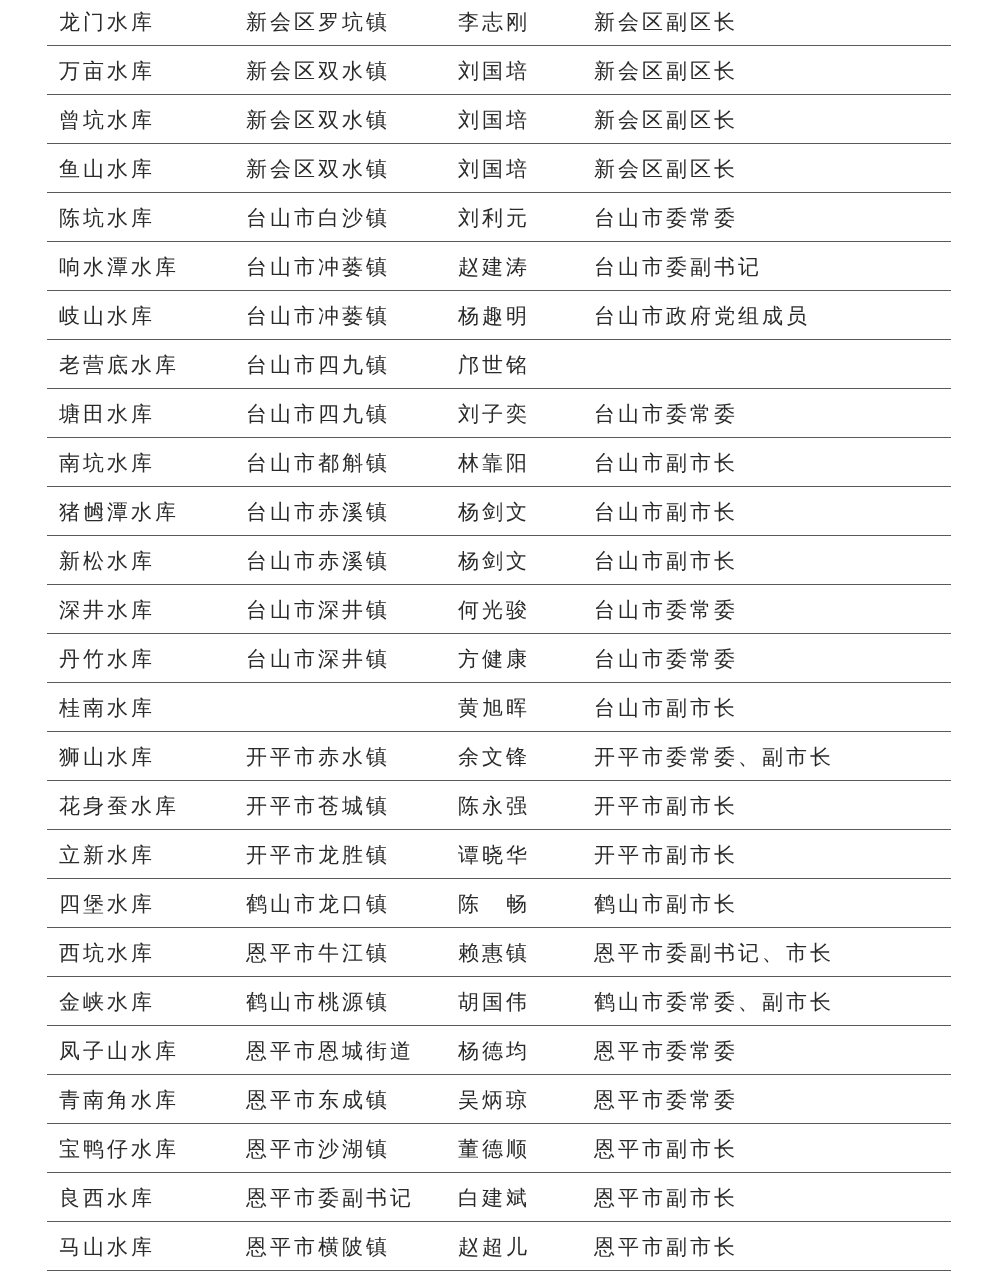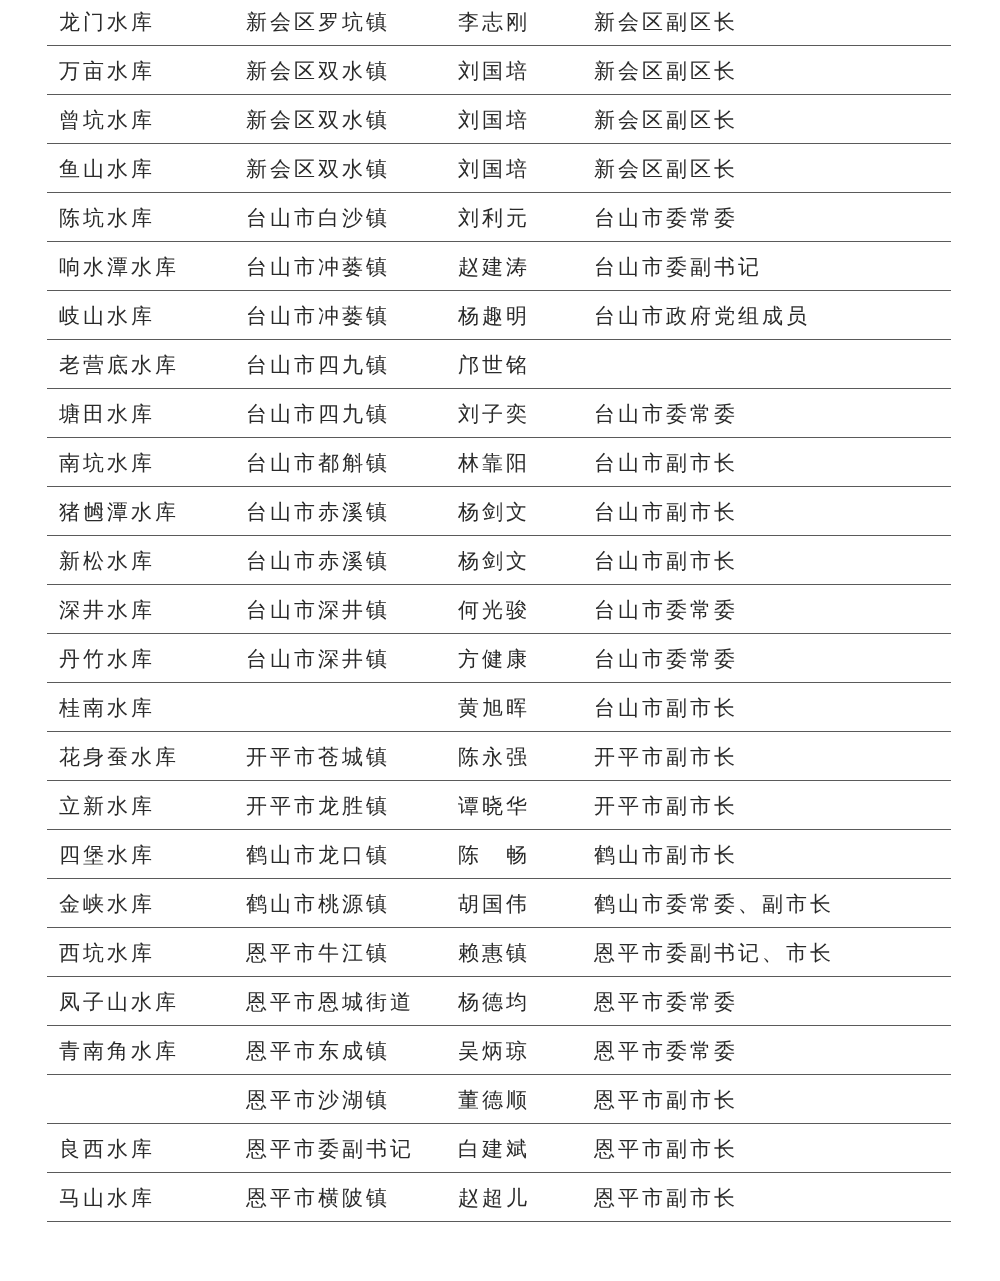--- a/index.html
+++ b/index.html
@@ -128,62 +128,69 @@
     <span class="cell c-loc">台山市深井镇</span>
     <span class="cell c-person">方健康</span>
     <span class="cell c-title">台山市委常委</span>
   </div>
     <div class="row">
     <span class="cell c-name">桂南水库</span>
     <span class="cell c-person">黄旭晖</span>
     <span class="cell c-title">台山市副市长</span>
   </div>
     <div class="row">
+    <span class="cell c-name">狮山水库</span>
+    <span class="cell c-loc">开平市赤水镇</span>
+    <span class="cell c-person">余文锋</span>
+    <span class="cell c-title">开平市委常委、副市长</span>
+  </div>
+    <div class="row">
     <span class="cell c-loc">开平市苍城镇</span>
     <span class="cell c-name">花身蚕水库</span>
     <span class="cell c-person">陈永强</span>
     <span class="cell c-title">开平市副市长</span>
   </div>
     <div class="row">
     <span class="cell c-name">立新水库</span>
     <span class="cell c-loc">开平市龙胜镇</span>
     <span class="cell c-person">谭晓华</span>
     <span class="cell c-title">开平市副市长</span>
   </div>
     <div class="row">
     <span class="cell c-name">四堡水库</span>
     <span class="cell c-loc">鹤山市龙口镇</span>
     <span class="cell c-person">陈　畅</span>
     <span class="cell c-title">鹤山市副市长</span>
   </div>
     <div class="row">
+    <span class="cell c-name">西坑水库</span>
+    <span class="cell c-loc">恩平市牛江镇</span>
+    <span class="cell c-person">赖惠镇</span>
+    <span class="cell c-title">恩平市委副书记、市长</span>
+  </div>
+    <div class="row">
     <span class="cell c-name">金峡水库</span>
     <span class="cell c-loc">鹤山市桃源镇</span>
     <span class="cell c-person">胡国伟</span>
     <span class="cell c-title">鹤山市委常委、副市长</span>
   </div>
     <div class="row">
-    <span class="cell c-name">西坑水库</span>
-    <span class="cell c-loc">恩平市牛江镇</span>
-    <span class="cell c-person">赖惠镇</span>
-    <span class="cell c-title">恩平市委副书记、市长</span>
-  </div>
-    <div class="row">
     <span class="cell c-name">凤子山水库</span>
     <span class="cell c-loc">恩平市恩城街道</span>
     <span class="cell c-person">杨德均</span>
     <span class="cell c-title">恩平市委常委</span>
   </div>
     <div class="row">
     <span class="cell c-name">青南角水库</span>
     <span class="cell c-loc">恩平市东成镇</span>
     <span class="cell c-person">吴炳琼</span>
     <span class="cell c-title">恩平市委常委</span>
   </div>
     <div class="row">
+    <span class="cell c-name">宝鸭仔水库</span>
     <span class="cell c-loc">恩平市沙湖镇</span>
     <span class="cell c-person">董德顺</span>
     <span class="cell c-title">恩平市副市长</span>
   </div>
     <div class="row">
     <span class="cell c-name">良西水库</span>
     <span class="cell c-loc">恩平市委副书记</span>
     <span class="cell c-person">白建斌</span>
     <span class="cell c-title">恩平市副市长</span>
   </div>

